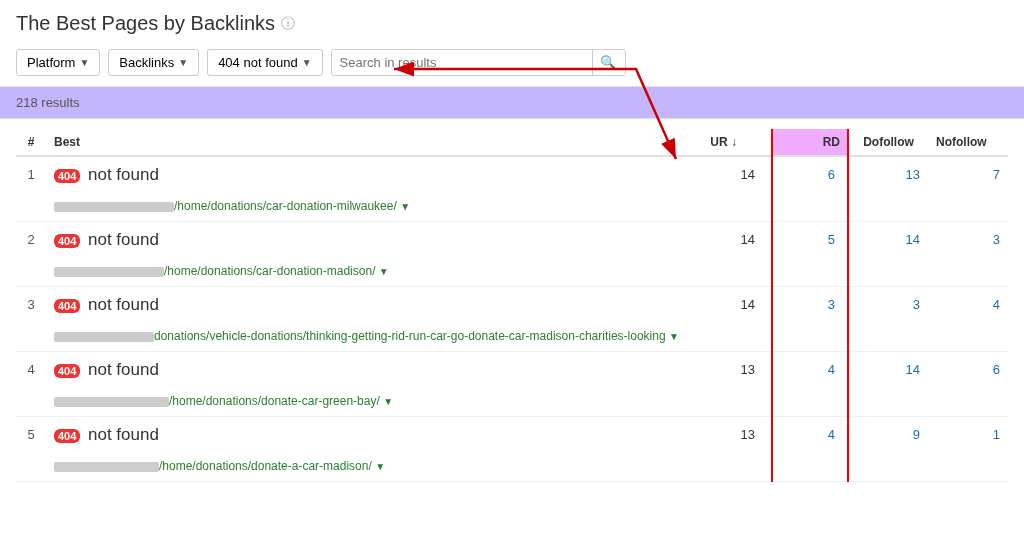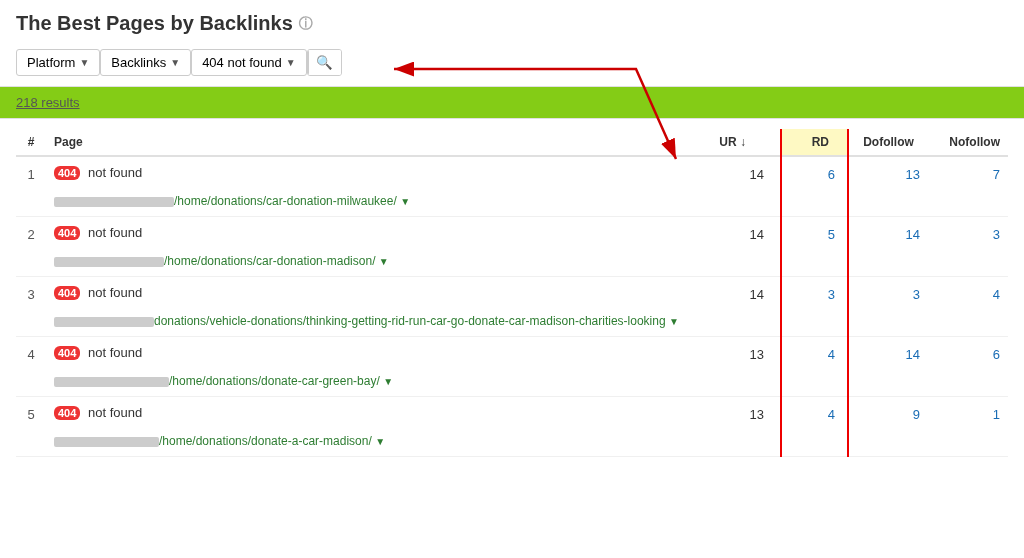--- a/index.html
+++ b/index.html
@@ -1,66 +1,65 @@
 <!DOCTYPE html>
 <html><head>
   <meta charset="utf-8">
   <style>
     * { box-sizing: border-box; margin: 0; padding: 0; }
     body { font-family: Arial, sans-serif; font-size: 13px; background: #fff; color: #333; width: 1024px; min-height: 558px; overflow: hidden; }
 
     .page-wrapper { padding: 12px 16px; }
 
-    .page-title { font-size: 20px; font-weight: bold; margin-bottom: 14px; display: flex; align-items: center; gap: 6px; }
+    .page-title { font-size: 20px; font-weight: normal; margin-bottom: 14px; display: flex; align-items: center; gap: 6px; }
     .page-title .info-icon { color: #aaa; font-size: 14px; cursor: pointer; }
 
-    .filter-bar { display: flex; align-items: center; margin-bottom: 10px; position: relative; }
+    .filter-bar { display: flex; align-items: center; gap: 8px; margin-bottom: 10px; position: relative; }
 
     .dropdown-btn {
       display: flex; align-items: center; gap: 4px;
       border: 1px solid #ccc; background: #fff; border-radius: 3px;
       padding: 5px 10px; font-size: 13px; cursor: pointer; white-space: nowrap;
     }
     .dropdown-btn .arrow { font-size: 10px; color: #555; }
 
     .search-box { display: flex; align-items: center; border: 1px solid #ccc; border-radius: 3px; overflow: hidden; }
     .search-box input { border: none; outline: none; padding: 5px 8px; font-size: 13px; width: 260px; color: #999; }
     .search-box button { border: none; background: #fff; padding: 5px 8px; cursor: pointer; color: #555; border-left: 1px solid #ccc; }
 
     .results-count-bar {
-      background: #84cc16; border-top: 1px solid #e0e0e0; border-bottom: 1px solid #e0e0e0;
+      background: #c4b5fd; border-top: 1px solid #e0e0e0; border-bottom: 1px solid #e0e0e0;
       padding: 8px 16px; font-size: 13px; color: #555; margin-left: -16px; margin-right: -16px;
       width: calc(100% + 32px);
-      text-decoration: underline;
     }
 
     .table-wrapper { margin-top: 10px; }
 
     table { width: 100%; border-collapse: collapse; }
 
     thead tr { border-bottom: 2px solid #e0e0e0; }
     thead th { text-align: left; padding: 6px 8px; font-size: 12px; font-weight: bold; color: #333; white-space: nowrap; }
     thead th.num { color: #333; width: 30px; text-align: center; }
     thead th.page-col { width: auto; }
     thead th.ur-col { text-align: left; padding-right: 34px; width: 60px; }
-    thead th.rd-col { text-align: right; width: 67px; color: #333; border-left: 2px solid #e00; border-right: 2px solid #e00; background: #fef9c3; padding-right: 18px; }
+    thead th.rd-col { text-align: right; width: 76px; color: #333; border-left: 2px solid #e00; border-right: 2px solid #e00; background: #f0abfc; padding-right: 7px; }
     thead th.dofollow-col { text-align: center; width: 80px; }
-    thead th.nofollow-col { text-align: right; width: 80px; }
+    thead th.nofollow-col { text-align: left; width: 80px; }
 
     tbody tr { border-bottom: 1px solid #f0f0f0; vertical-align: top; }
     tbody td { padding: 8px 8px; font-size: 13px; }
     tbody td.num { text-align: center; color: #555; padding-top: 10px; }
     tbody td.page-cell { }
     tbody td.ur-val { text-align: right; padding-right: 16px; color: #333; padding-top: 10px; }
     tbody td.rd-val { text-align: right; color: #1a6db5; border-left: 2px solid #e00; border-right: 2px solid #e00; padding-right: 12px; padding-top: 10px; font-weight: normal; }
     tbody td.dofollow-val { text-align: right; color: #1a6db5; padding-top: 10px; }
     tbody td.nofollow-val { text-align: right; color: #1a6db5; padding-top: 10px; }
 
     .badge-404 { background: #e33; color: #fff; font-size: 11px; font-weight: bold; padding: 1px 4px; border-radius: 6px; margin-right: 4px; display: inline-block; }
-    .page-label { font-size: 13px; color: #333; }
+    .page-label { font-size: 17px; color: #333; }
 
     .page-url { display: block; margin-top: 14px; font-size: 12px; color: #2e7d32; }
     .url-blurred { display: inline-block; background: #ccc; border-radius: 2px; height: 10px; vertical-align: middle; }
     .url-path { color: #2e7d32; }
     .dropdown-icon { color: #2e7d32; font-size: 10px; cursor: pointer; }
 
     
     .annot-container { position: relative; }
     .annot-svg { position: absolute; top: 0; left: 0; pointer-events: none; z-index: 10; }
   </style>
@@ -81,20 +80,21 @@
       </button>
       <button class="dropdown-btn">
         <span>Backlinks</span>
         <span class="arrow">▼</span>
       </button>
       <button class="dropdown-btn">
         <span>404 not found</span>
         <span class="arrow">▼</span>
       </button>
       <div class="search-box">
+        <input type="text" placeholder="Search in results" style="">
         <button>🔍</button>
       </div>
     </div>
 
     <svg class="annot-svg" width="700" height="160" style="top:-10px; left:0;">
 
       <defs>
         <marker id="arrowhead1" markerWidth="8" markerHeight="6" refX="8" refY="3" orient="auto">
           <polygon points="0 0, 8 3, 0 6" fill="#cc0000"></polygon>
         </marker>
@@ -111,21 +111,21 @@
 
   <div class="results-count-bar">
     <span>218 results</span>
   </div>
 
   <div class="table-wrapper">
     <table>
       <thead>
         <tr>
           <th class="num">#</th>
-          <th class="page-col">Page</th>
+          <th class="page-col">Best</th>
           <th class="ur-col">UR ↓</th>
           <th class="rd-col">RD</th>
           <th class="dofollow-col">Dofollow</th>
           <th class="nofollow-col">Nofollow</th>
         </tr>
       </thead>
       <tbody id="table-body">
       <tr>
       <td class="num">1</td>
       <td class="page-cell">

